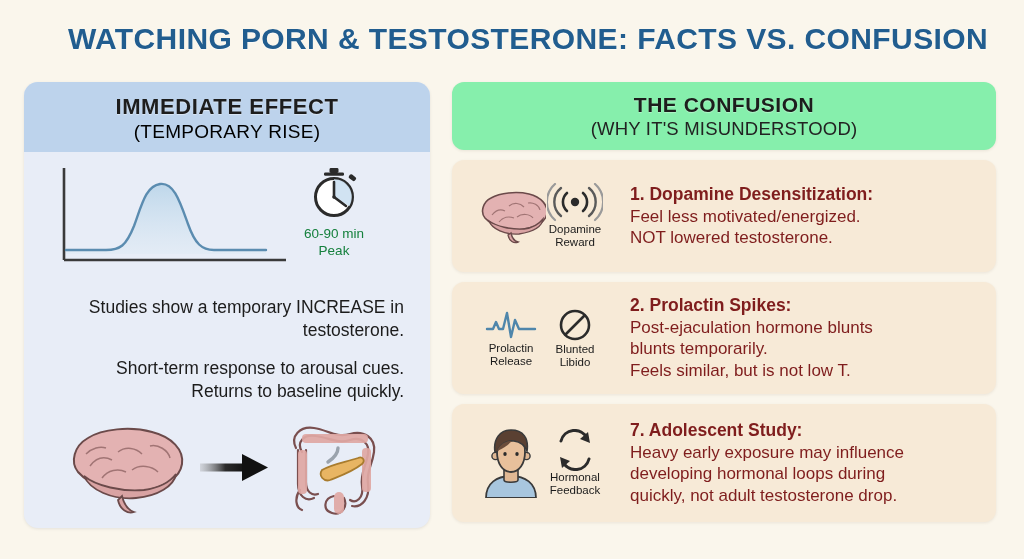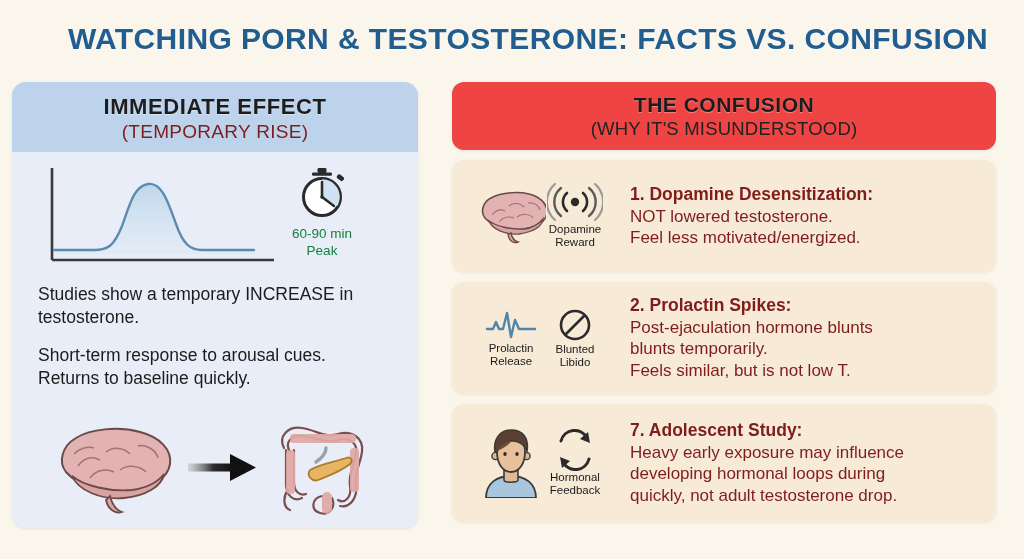--- a/index.html
+++ b/index.html
@@ -31,21 +31,21 @@
     letter-spacing: 0.4px;
     color: #215d8f;
     font-family: "Liberation Sans", sans-serif;
     text-transform: uppercase;
     text-shadow: 0 1px 0 rgba(255,255,255,0.6);
   }
 
   
   .left-panel {
     position: absolute;
-    left: 12px;
+    left: 24px;
     top: 82px;
     width: 406px;
     height: 446px;
     border-radius: 14px;
     background: #e8edf7;
     overflow: hidden;
     box-shadow: 0 1px 3px rgba(40,50,70,0.10);
   }
   .left-head {
     height: 68px;
@@ -58,21 +58,21 @@
   }
   .left-head .h1 {
     font-size: 22px;
     font-weight: bold;
     letter-spacing: 0.6px;
     color: #1d1d1d;
     text-shadow: 0 1px 1px rgba(255,255,255,0.45);
   }
   .left-head .h2 {
     font-size: 19px;
-    color: #7f1d1d;
+    color: #000000;
     margin-top: 1px;
     letter-spacing: 0.3px;
   }
 
   .chart-wrap {
     position: relative;
     height: 122px;
     margin-top: 6px;
   }
   .chart-svg {
@@ -88,22 +88,22 @@
     text-align: center;
   }
   .stopwatch-label {
     font-size: 13.5px;
     color: #15803d;
     line-height: 1.12;
     margin-top: 2px;
   }
 
   .left-body-text {
-    margin-top: 3px;
-    text-align: left;
+    margin-top: 16px;
+    text-align: right;
     color: #1c1c1c;
   }
   .para {
     font-size: 17.5px;
     line-height: 1.32;
     padding: 0 26px;
   }
   .para + .para { margin-top: 15px; }
 
   .organs {
@@ -121,21 +121,21 @@
   .right-panel {
     position: absolute;
     left: 452px;
     top: 82px;
     width: 544px;
     height: 448px;
   }
   .right-head {
     height: 68px;
     border-radius: 12px;
-    background: #ef4444;
+    background: #86efac;
     display: flex;
     flex-direction: column;
     align-items: center;
     justify-content: center;
     box-shadow: 0 1px 3px rgba(90,70,40,0.10);
   }
   .right-head .h1 {
     font-size: 21px;
     font-weight: bold;
     letter-spacing: 0.5px;
@@ -362,22 +362,22 @@
               <path d="M42,5 A18,18 0 0 1 42,33" stroke="#5a5a5a" stroke-width="2.4"></path>
               <path d="M8,1 A24,24 0 0 0 8,37" stroke="#9a9a9a" stroke-width="2.2"></path>
               <path d="M48,1 A24,24 0 0 1 48,37" stroke="#9a9a9a" stroke-width="2.2"></path>
             </g>
           </svg>
           <div class="icon-cap">Dopamine Reward</div>
         </div>
       </div>
       <div class="card-text">
         <div class="card-title">1. Dopamine Desensitization:</div>
+        <div class="card-line">Feel less motivated/energized.</div>
         <div class="card-line">NOT lowered testosterone.</div>
-        <div class="card-line">Feel less motivated/energized.</div>
       </div>
     </div>
 
     <div class="card card-2">
       <div class="card-icons">
         <div class="icon-cell">
           <svg width="52" height="34" viewBox="0 0 52 34">
             <path d="M2,21 L8,21 L11,14 L14,21 L18,21 L22,5 L26,29 L30,12 L34,21 L50,21" fill="none" stroke="#4f86ab" stroke-width="2.4" stroke-linejoin="round" stroke-linecap="round"></path>
           </svg>
           <div class="icon-cap">Prolactin Release</div>

